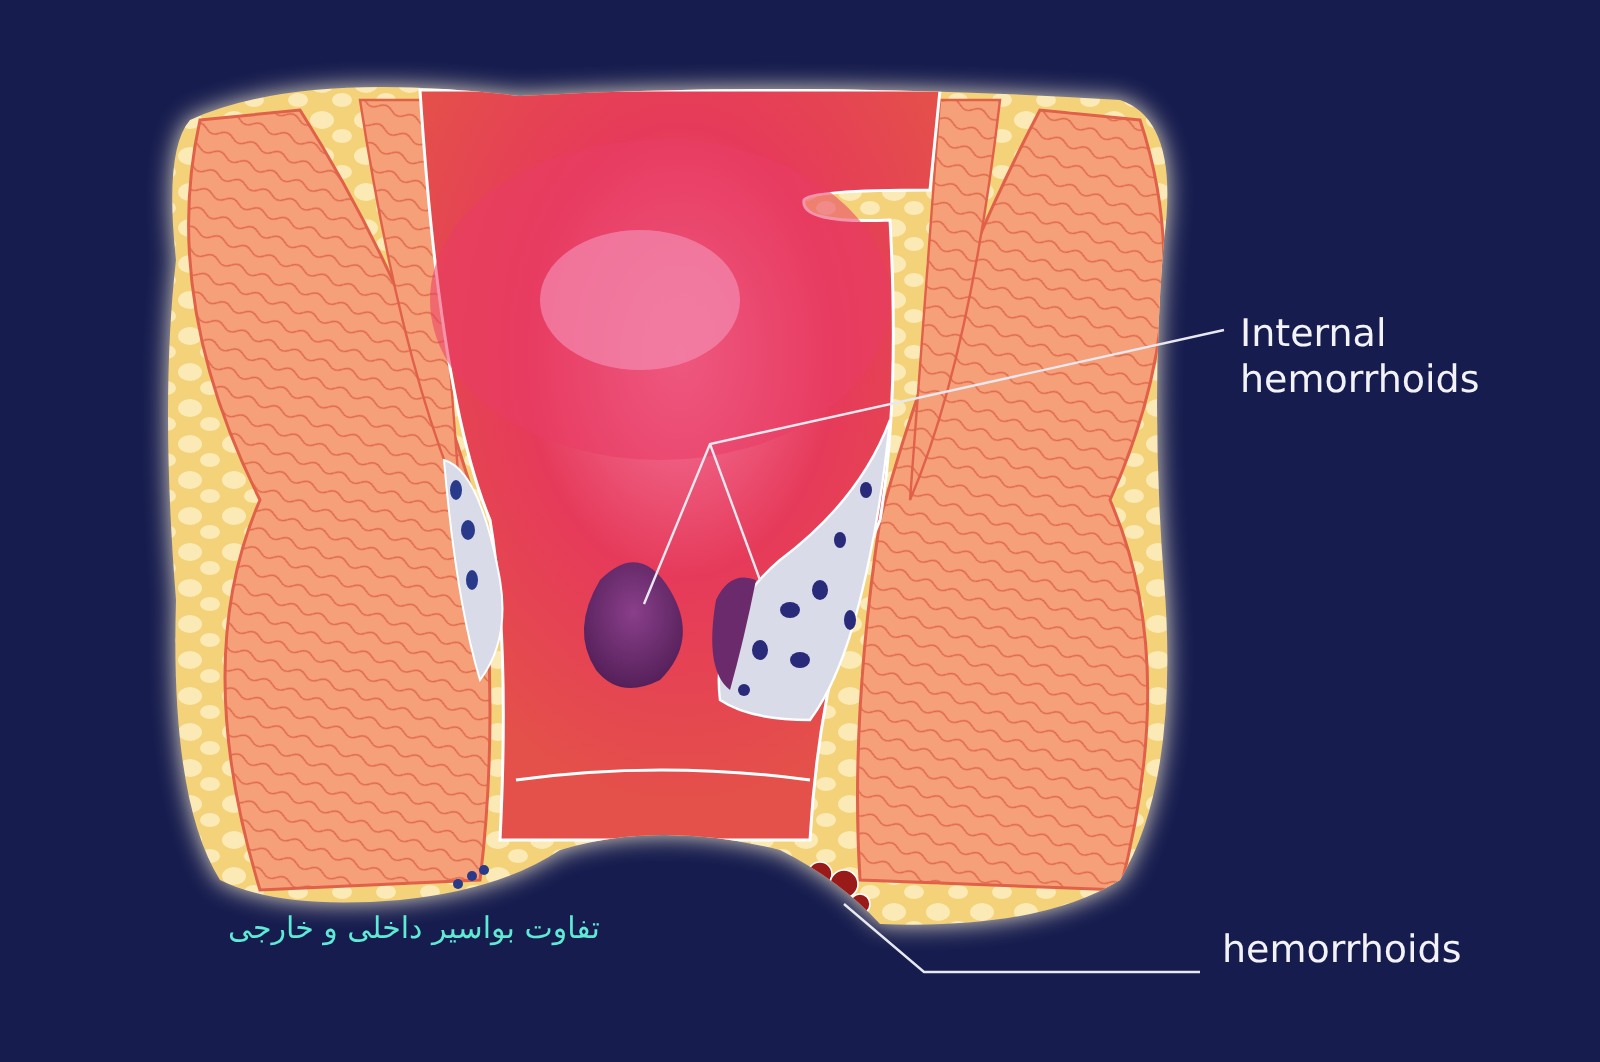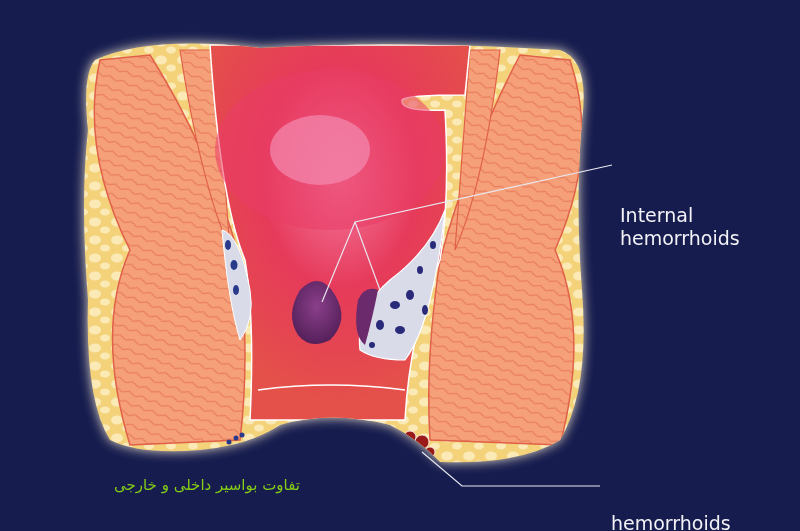--- a/index.html
+++ b/index.html
@@ -1,21 +1,21 @@
 <!DOCTYPE html>
 <html><head>
 <meta charset="utf-8">
 <style>
   html,body{margin:0;padding:0;}
   body{width:800px;height:531px;overflow:hidden;background:#161c4e;position:relative;font-family:"Liberation Sans",sans-serif;}
   #canvas{position:absolute;left:0;top:0;width:800px;height:531px;}
-  .label{position:absolute;color:#f2f2f7;font-size:19px;line-height:23px;font-family:"DejaVu Sans","Liberation Sans",sans-serif;margin-top:48px;}
+  .label{position:absolute;color:#f2f2f7;font-size:19px;line-height:23px;font-family:"DejaVu Sans","Liberation Sans",sans-serif;}
   #lbl-internal{left:620px;top:156px;}
   #lbl-external{left:611px;top:464px;}
-  #caption{position:absolute;left:114px;top:476px;color:#84cc16;font-size:15px;font-family:"DejaVu Sans",sans-serif;direction:rtl;white-space:nowrap;}
+  #caption{position:absolute;left:114px;top:455px;color:#5eead4;font-size:15px;font-family:"DejaVu Sans",sans-serif;direction:rtl;white-space:nowrap;}
 </style>
 </head>
 <body>
 
 <svg id="canvas" viewBox="0 0 800 531" xmlns="http://www.w3.org/2000/svg">
   <defs>
     <filter id="blur" x="-10%" y="-10%" width="120%" height="120%">
         <feGaussianBlur stdDeviation="6"></feGaussianBlur>
       </filter>
     <radialGradient id="rectumGrad" cx="0.5" cy="0.35" r="0.6">

